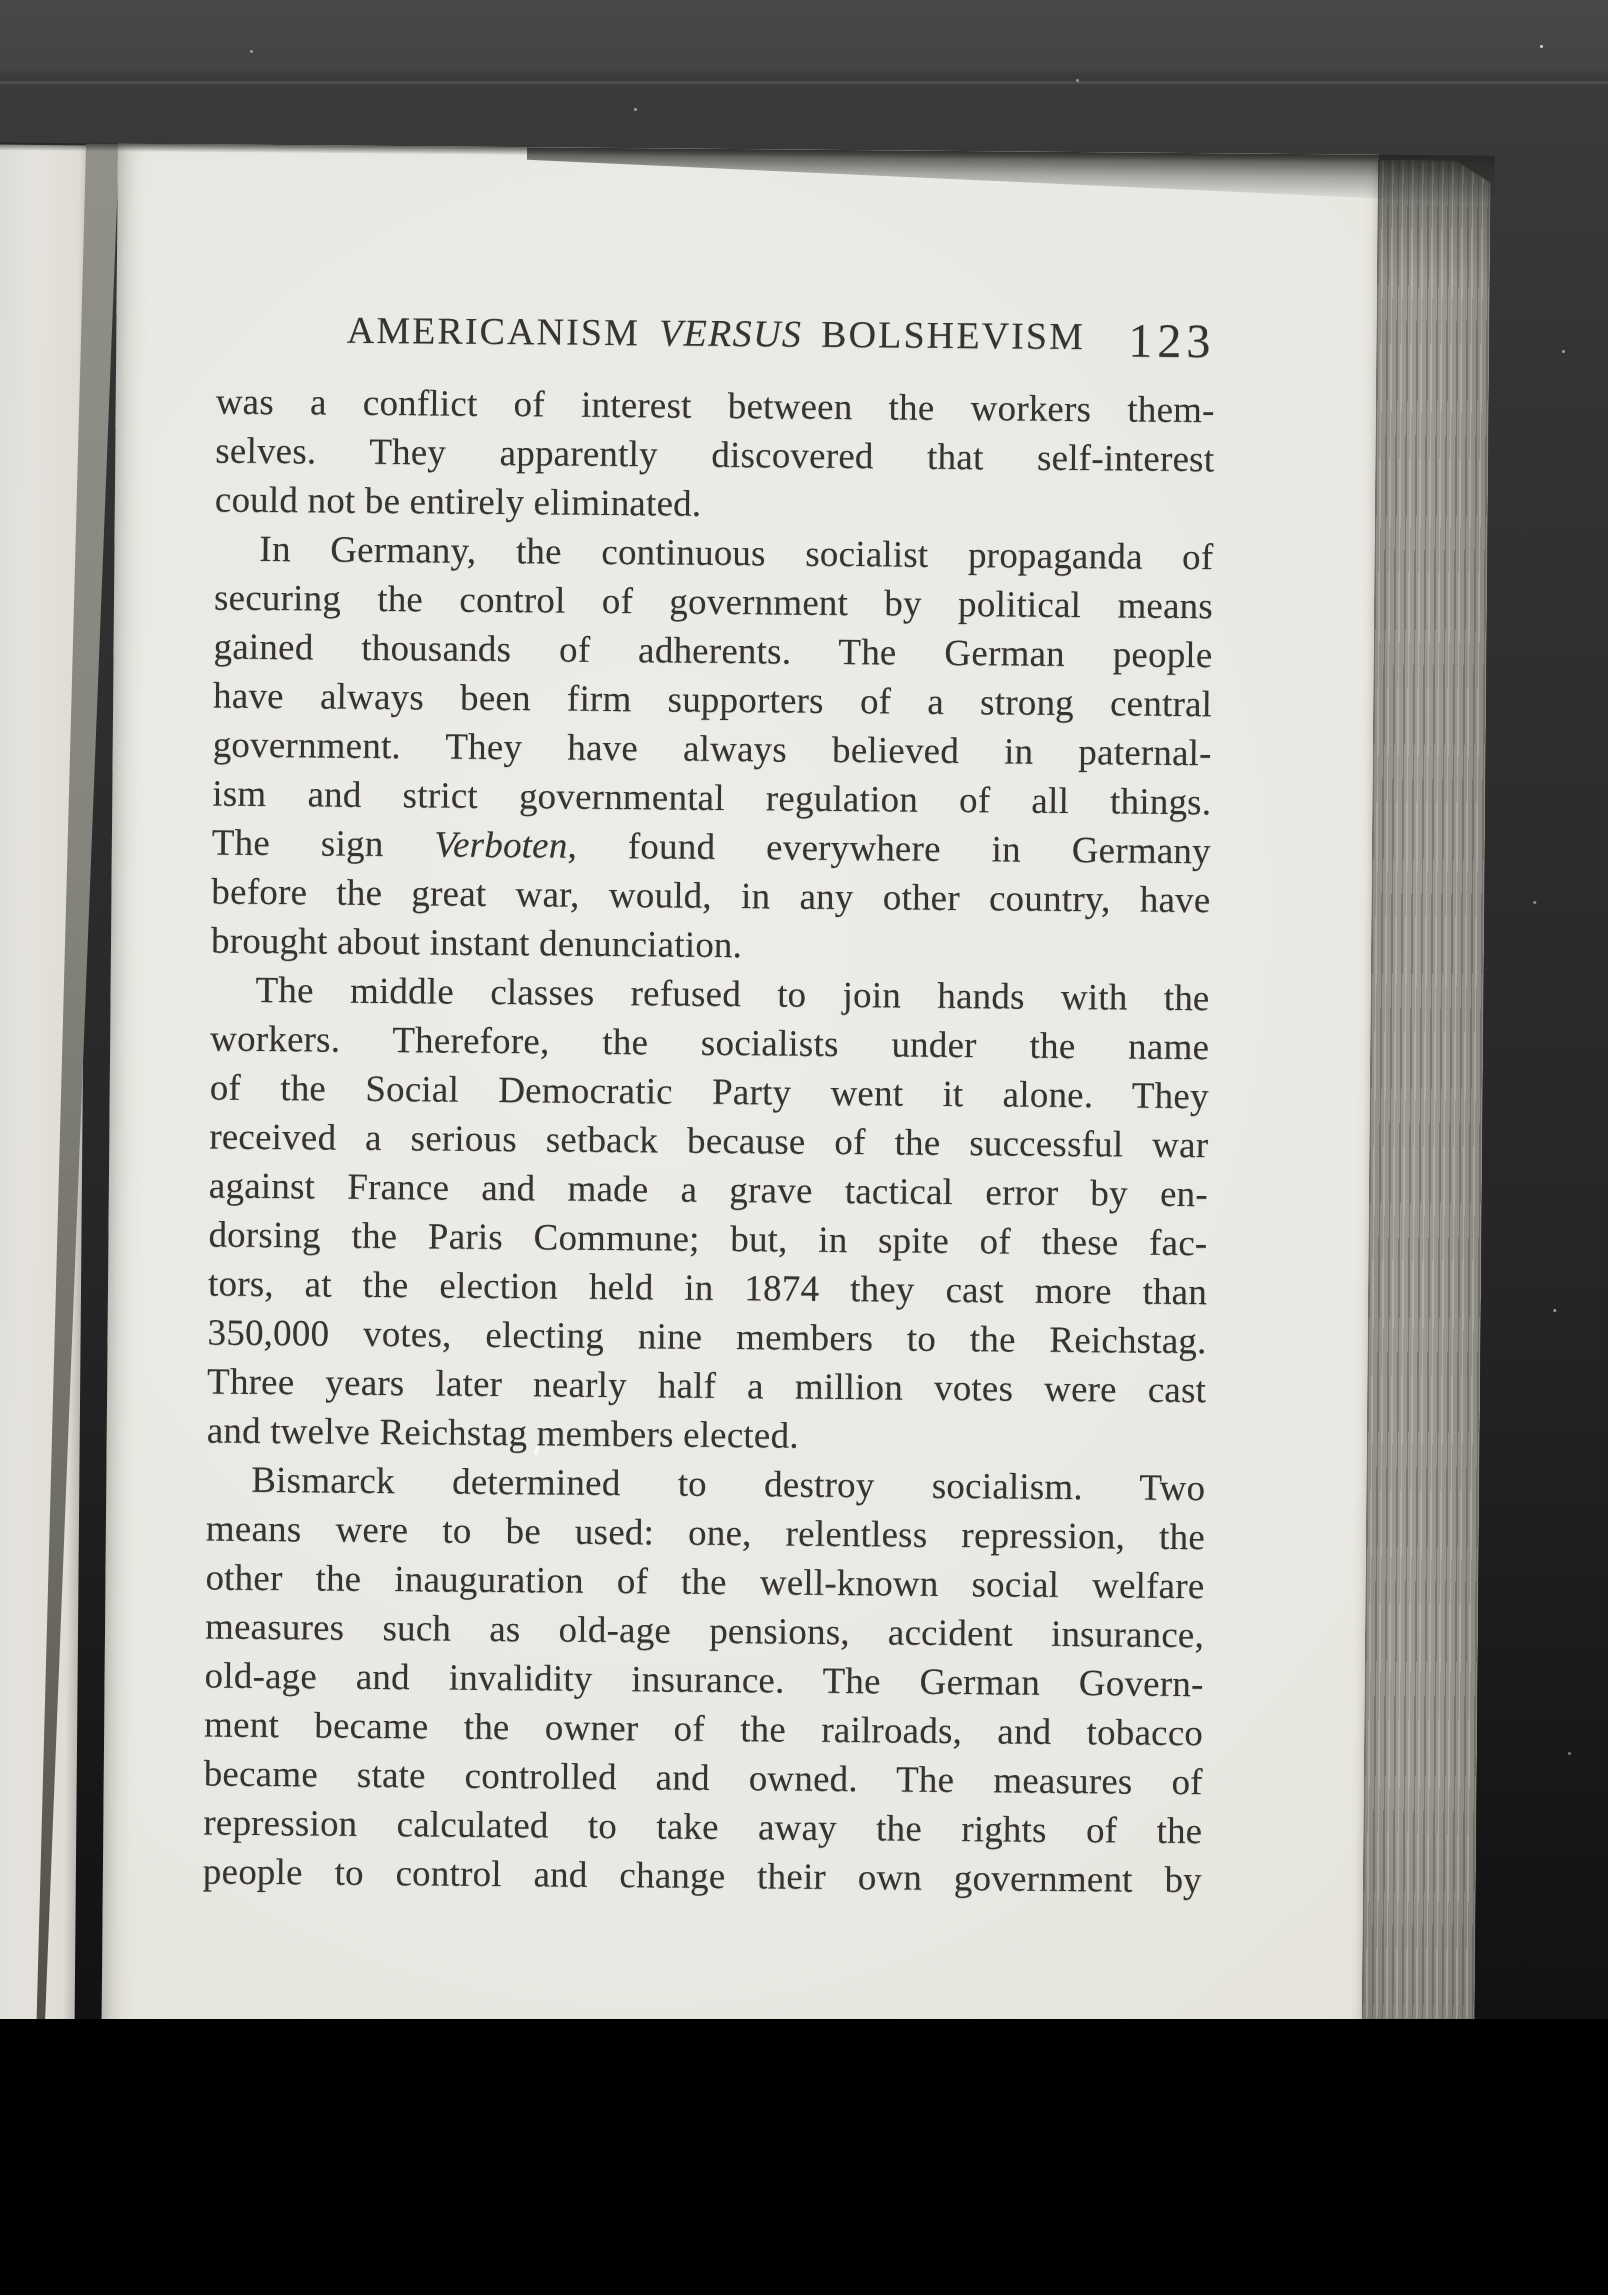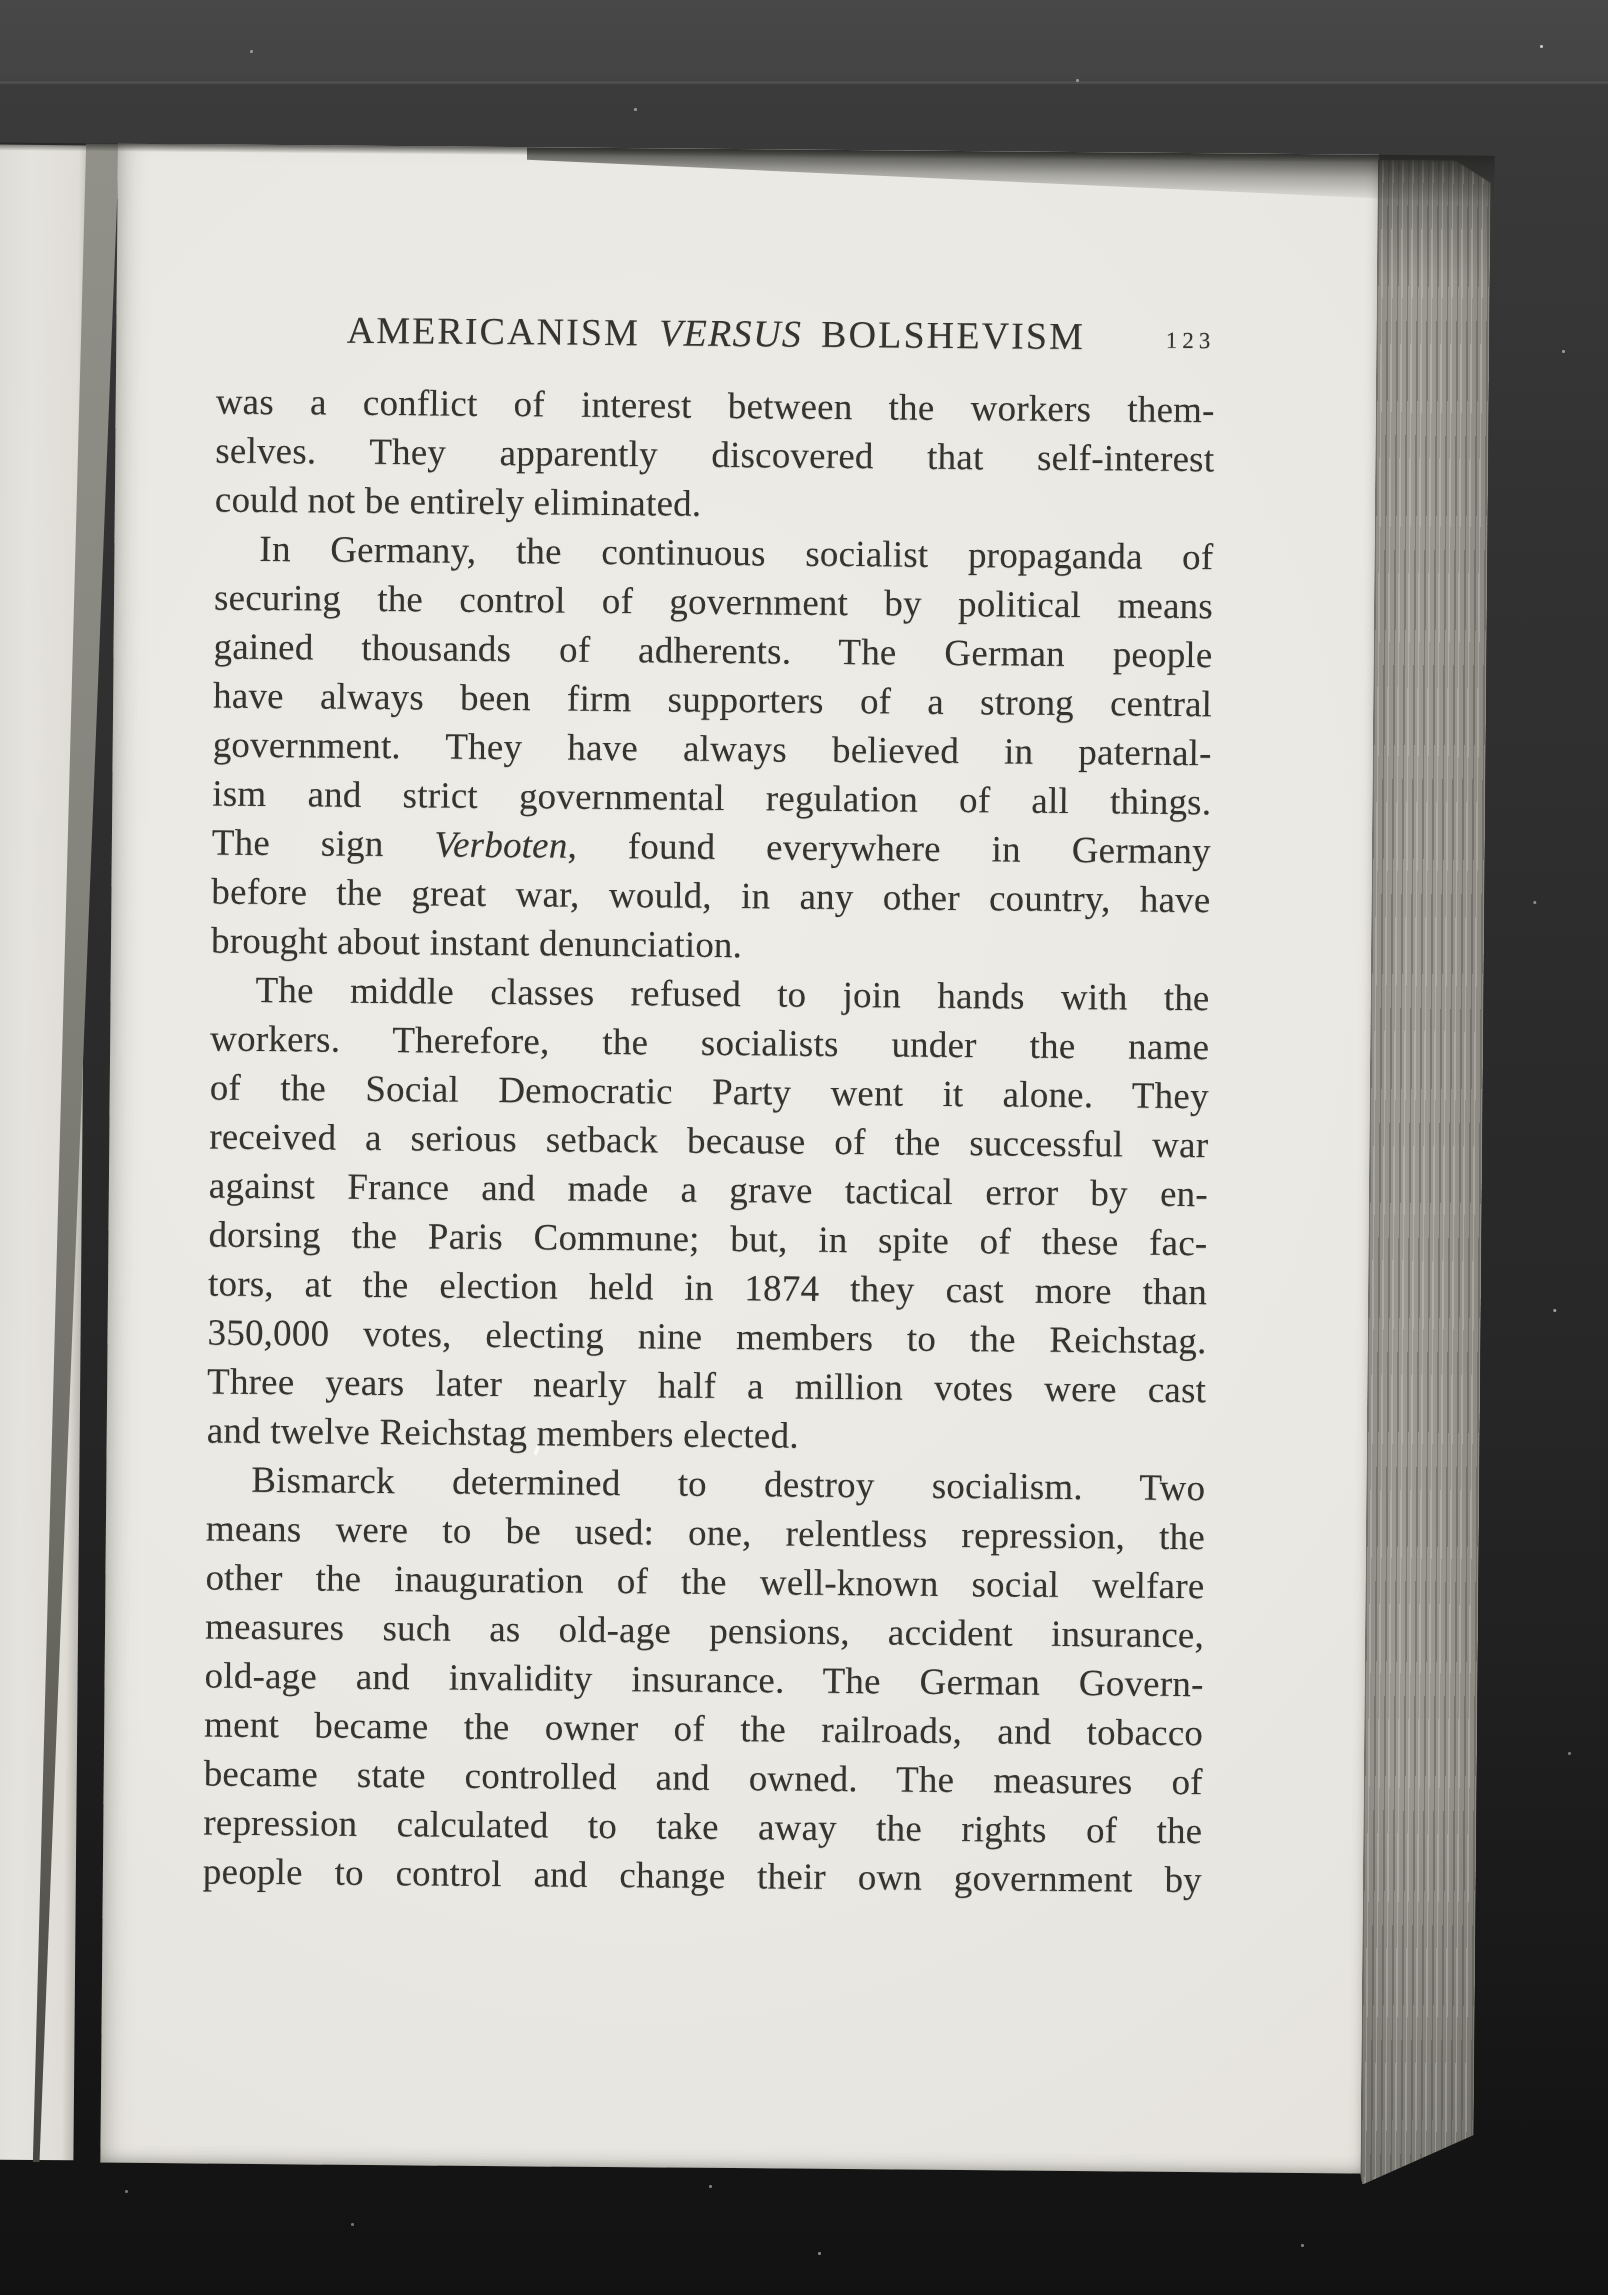--- a/index.html
+++ b/index.html
@@ -1,17 +1,17 @@
 <!DOCTYPE html>
 <html style="font-size:13.3px"><head>
 <meta charset="utf-8">
 <style>
   html,body{margin:0;padding:0;background:#000;}
   .scene{
-    position:relative;width:1608px;height:2295px;overflow:hidden;
+    position:relative;width:1608px;height:2019px;overflow:hidden;
     background:linear-gradient(180deg,
       #484848 0%, #444444 3.4%, #3b3b3b 3.7%, #393939 7%,
       #333333 20%, #2c2c2c 42%, #262626 62%, #1c1c1c 80%,
       #151515 92%, #121212 100%);
     font-family:"Liberation Serif","DejaVu Serif",serif;
   }
   .hline{position:absolute;left:0;top:81px;width:100%;height:2.5px;
     background:#5d5d5d;opacity:.5;}
   .book{position:absolute;left:-6.7px;top:143px;width:1503px;height:2025px;
     transform:rotate(0.5deg);transform-origin:50px 0;}
@@ -37,21 +37,21 @@
     background:linear-gradient(180deg, rgba(40,40,38,.85) 0%, rgba(40,40,38,.35) 48%, rgba(40,40,38,0) 100%);
     clip-path:polygon(0 0,100% 0,100% 100%,0 26%);}
   .top-edge-line{position:absolute;left:0;top:0;width:1501px;height:7.5px;
     background:linear-gradient(180deg, rgba(30,30,28,.65), rgba(30,30,28,0));}
 
   .text-block{position:absolute;left:225px;top:160px;width:999px;
     color:#36342f;text-shadow:0 0.4px 0.8px rgba(54,52,47,.35);}
   .running-head{position:relative;height:52px;font-size:38px;line-height:48px;
     letter-spacing:2.1px;word-spacing:7.5px;text-align:center;white-space:nowrap;}
   .running-head .ital{font-style:italic;letter-spacing:1.3px;}
-  .folio{position:absolute;right:0;top:4.2px;font-size:23px;letter-spacing:5px;}
+  .folio{position:absolute;right:0;top:4.2px;font-size:48px;letter-spacing:5px;}
   .body-text{margin-top:20px;font-size:37px;line-height:49px;letter-spacing:0.2px;}
   .ln{text-align:justify;text-align-last:justify;}
   .pe{text-align-last:left;}
   .ind{text-indent:45px;}
   .ital{font-style:italic;}
 
   .dust{position:absolute;left:1540px;top:45px;width:2.5px;height:2.5px;border-radius:50%;
     background:rgba(235,235,230,.8);
     box-shadow:
       22px 305px 0 0 rgba(235,235,230,.55),

